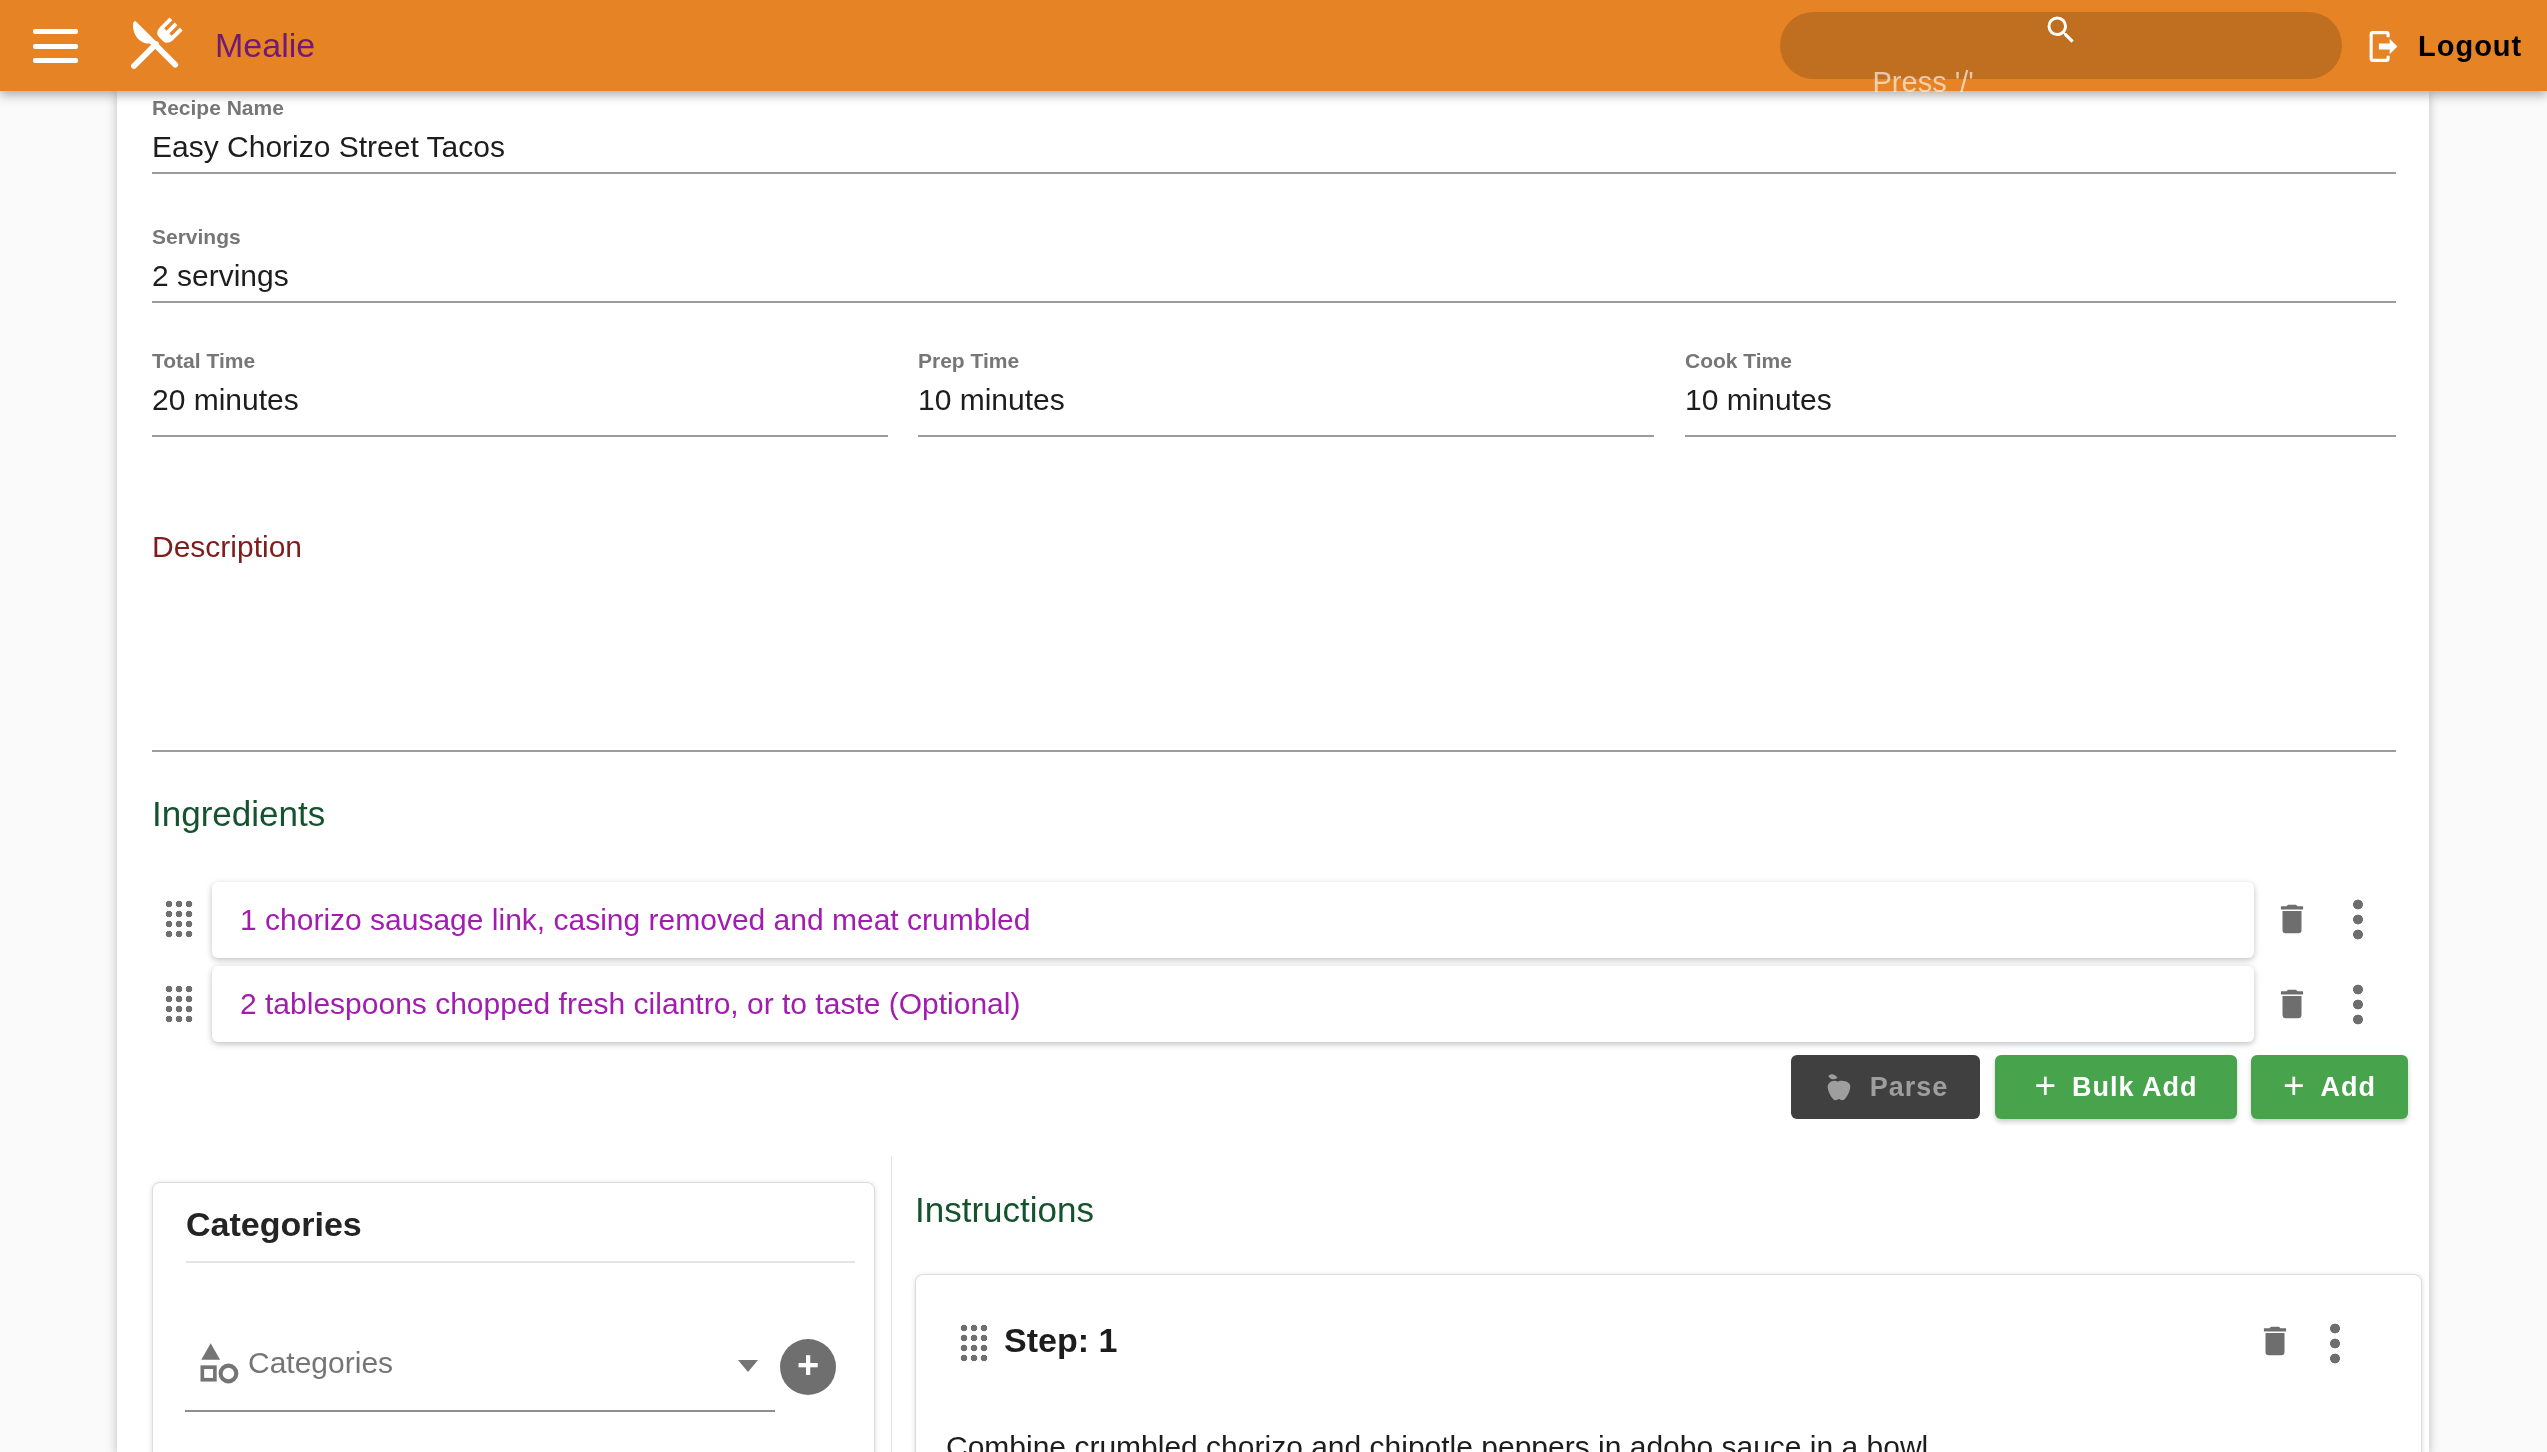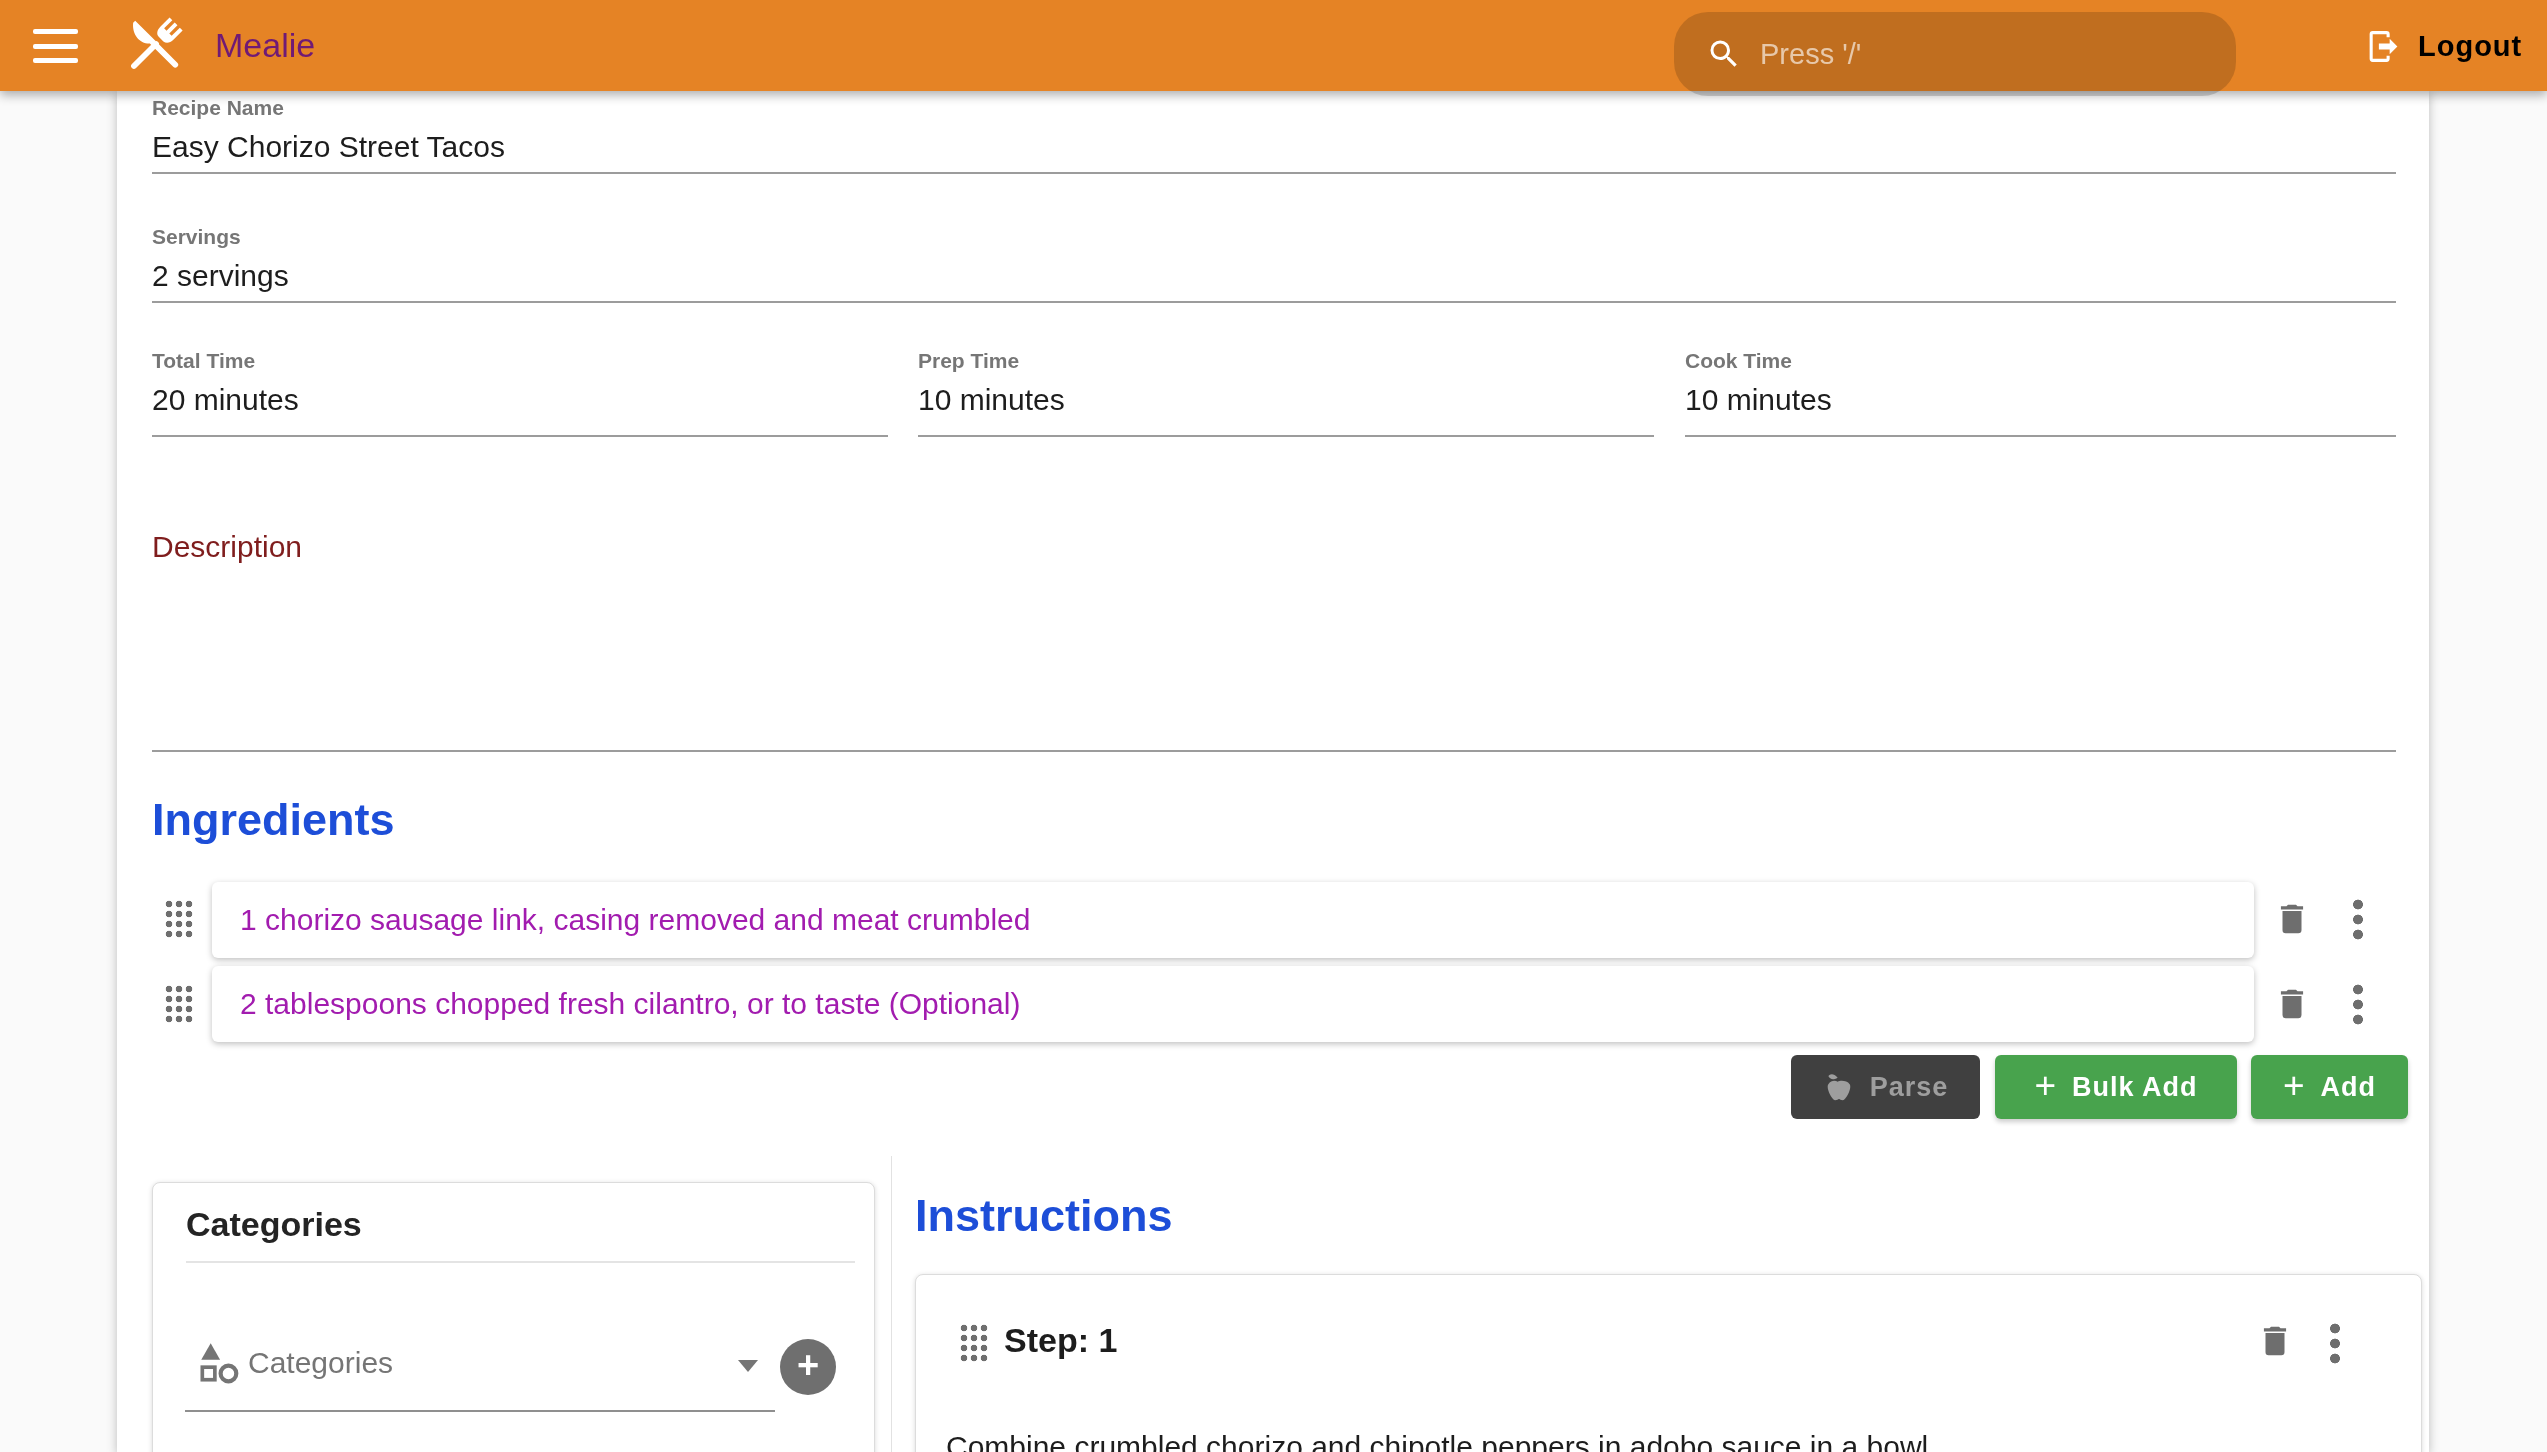--- a/index.html
+++ b/index.html
@@ -10,43 +10,43 @@
 
   
   .header { position:absolute; left:0; top:0; width:2547px; height:91px;
             background:var(--primary,#E58325); z-index:10;
             box-shadow:0 4px 10px rgba(0,0,0,0.32); }
   .burger { position:absolute; left:33px; top:29px; width:45px; height:34px;
             display:flex; flex-direction:column; justify-content:space-between; cursor:pointer; }
   .burger div { height:5px; border-radius:2px; background:#fff; }
   .logo { position:absolute; left:117px; top:9px; width:74px; height:74px; }
   .app-title { position:absolute; left:215px; top:26px; font-size:34px; color:#701a75; font-weight:500; }
-  .searchbar { position:absolute; left:1674px; top:12px; width:562px; height:84px;
+  .searchbar { position:absolute; left:1780px; top:12px; width:562px; height:67px;
                border-radius:34px; background:rgba(0,0,0,0.16);
-               display:flex; align-items:center; padding:0 32px; gap:18px; }
+               display:flex; align-items:center; padding:0 32px; gap:18px;flex-direction:column; }
   .searchbar svg { flex:0 0 auto; }
   .searchbar input { flex:1; background:transparent; border:0; outline:0;
                      font-size:29px; color:#fff; font-family:inherit; }
   .searchbar input::placeholder { color:rgba(255,255,255,0.62); }
   .logout { position:absolute; left:2365px; top:20px; height:52px;
             display:flex; align-items:center; gap:16px; cursor:pointer; }
   .logout span { font-size:29px; font-weight:bold; color:#000000; letter-spacing:1px; }
 
   
   .main-card { position:absolute; left:117px; top:91px; width:2312px; height:1362px;
                background:#fff; box-shadow:0 2px 10px rgba(0,0,0,0.25); }
 
   
   .field { position:absolute; }
   .field .lbl { display:block; font-size:21px; color:#767676; margin-bottom:10px;font-weight:bold; }
   .field input { display:block; width:100%; border:0; outline:0; background:transparent;
                  font-size:30px; color:#1d1d1d; font-family:inherit; padding:0; }
   .field .rule { position:absolute; left:0; right:0; bottom:0; height:2px; background:#9c9c9c; }
 
-  .section-heading { position:absolute; font-size:45px; font-weight:bold; color:#1d4ed8; }
+  .section-heading { position:absolute; font-size:35px; font-weight:normal; color:#14532d; }
 
   
   .drag { width:30px; height:40px; cursor:grab;
           background-image:radial-gradient(circle,#6f6f6f 3px,transparent 3.6px);
           background-size:10px 10px; }
   .ing-card { position:absolute; width:2042px; height:76px; background:#fff;
               border-radius:6px; box-shadow:0 2px 6px rgba(0,0,0,0.25);
               display:flex; align-items:center; padding:0 28px; }
   .ing-card input { width:100%; border:0; outline:0; background:transparent;
                     font-size:30px; color:#a21caf; font-family:inherit; }

